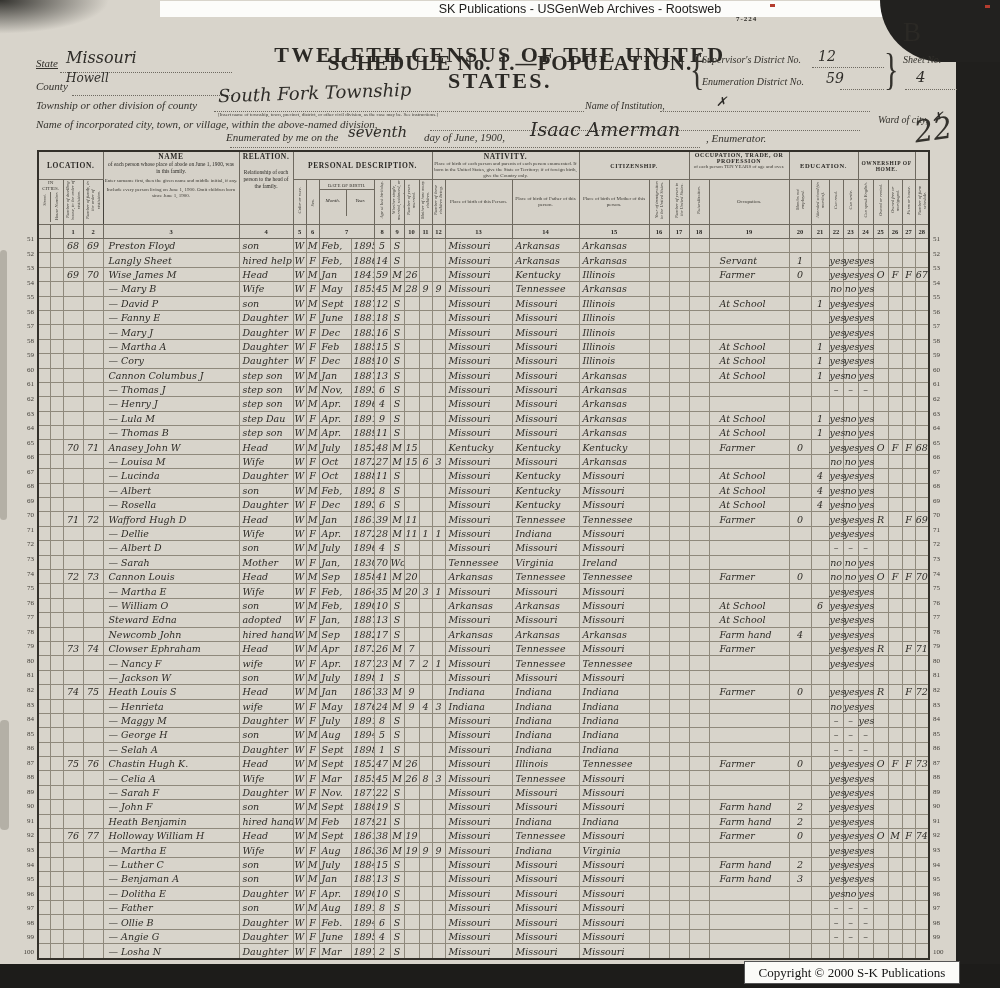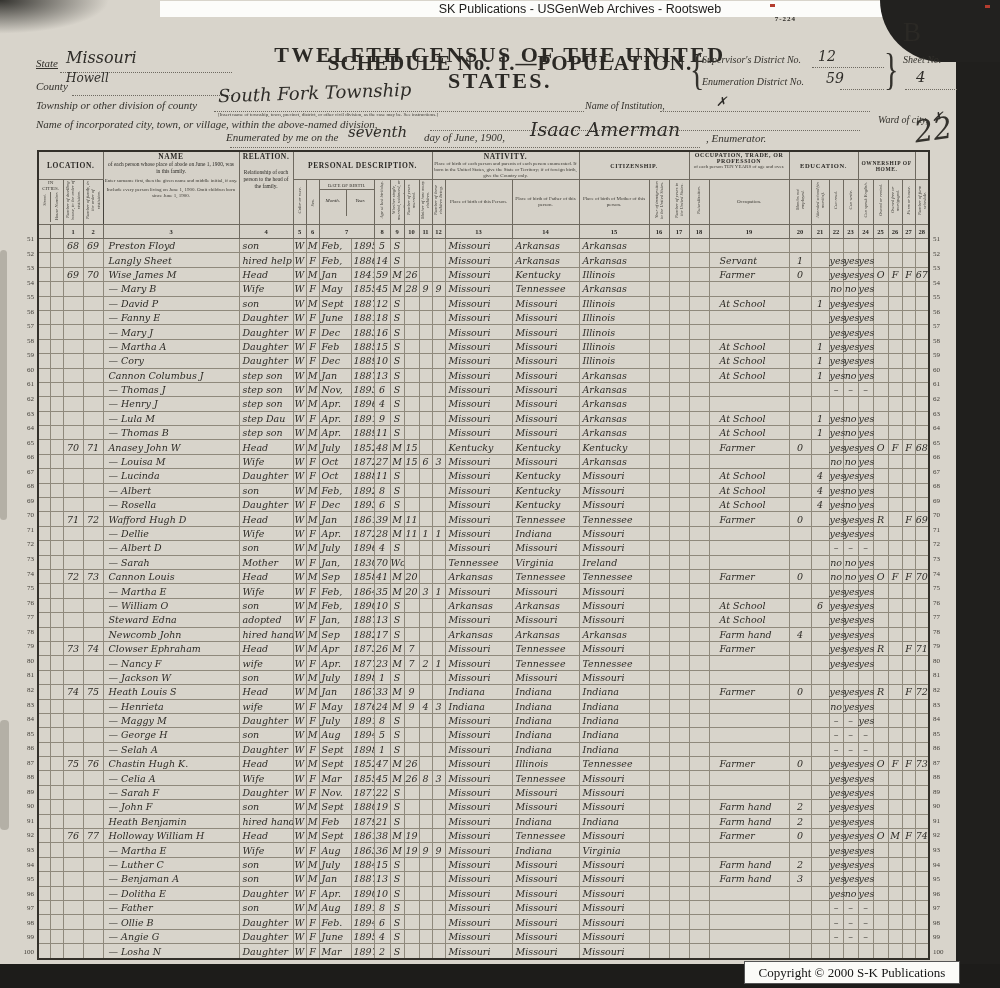--- a/index.html
+++ b/index.html
@@ -9,21 +9,21 @@
   .band-right{position:absolute;right:0;top:0;width:44px;height:100%;background:#201f1d;}
   .corner-tr{position:absolute;right:0;top:0;width:120px;height:62px;background:#22211f;border-bottom-left-radius:95px;}
   .band-bottom{position:absolute;left:0;bottom:0;width:100%;height:24px;background:#1d1c1a;}
   .corner-tl{position:absolute;left:0;top:0;width:110px;height:34px;
              background:radial-gradient(ellipse at 0% 0%,#34332f 0%,rgba(52,51,47,0) 70%);}
   .smudge{position:absolute;background:#8a857b;opacity:.45;border-radius:4px;}
   .reddot{position:absolute;width:5px;height:3px;background:#b43c2e;}
   
   .banner{position:absolute;left:160px;top:1px;width:840px;text-align:center;
           font-family:"Liberation Sans",sans-serif;font-size:12.5px;color:#1c1b19;background:#fcfcfa;padding:1px 0;}
-  .formno{position:absolute;left:736px;top:15px;width:60px;text-align:right;font-size:7px;font-weight:bold;letter-spacing:1px;}
+  .formno{position:absolute;left:736px;top:15px;width:60px;text-align:left;font-size:7px;font-weight:bold;letter-spacing:1px;}
   
   .title{position:absolute;left:230px;top:42px;width:540px;text-align:center;font-size:22px;
          font-weight:600;letter-spacing:2.5px;}
   .pageletter{position:absolute;left:903px;top:17px;font-size:27px;}
   .schedule{position:absolute;left:295px;top:51px;width:430px;text-align:center;font-size:21px;
             font-weight:bold;letter-spacing:1px;}
   .lbl{position:absolute;font-style:italic;font-size:11px;color:#33312c;}
   .lbl-sm{position:absolute;font-style:italic;font-size:10px;color:#33312c;}
   .note{position:absolute;font-size:5px;color:#44413b;}
   .hw{position:absolute;font-family:"DejaVu Serif",serif;font-style:italic;color:#2e2c28;white-space:nowrap;}

